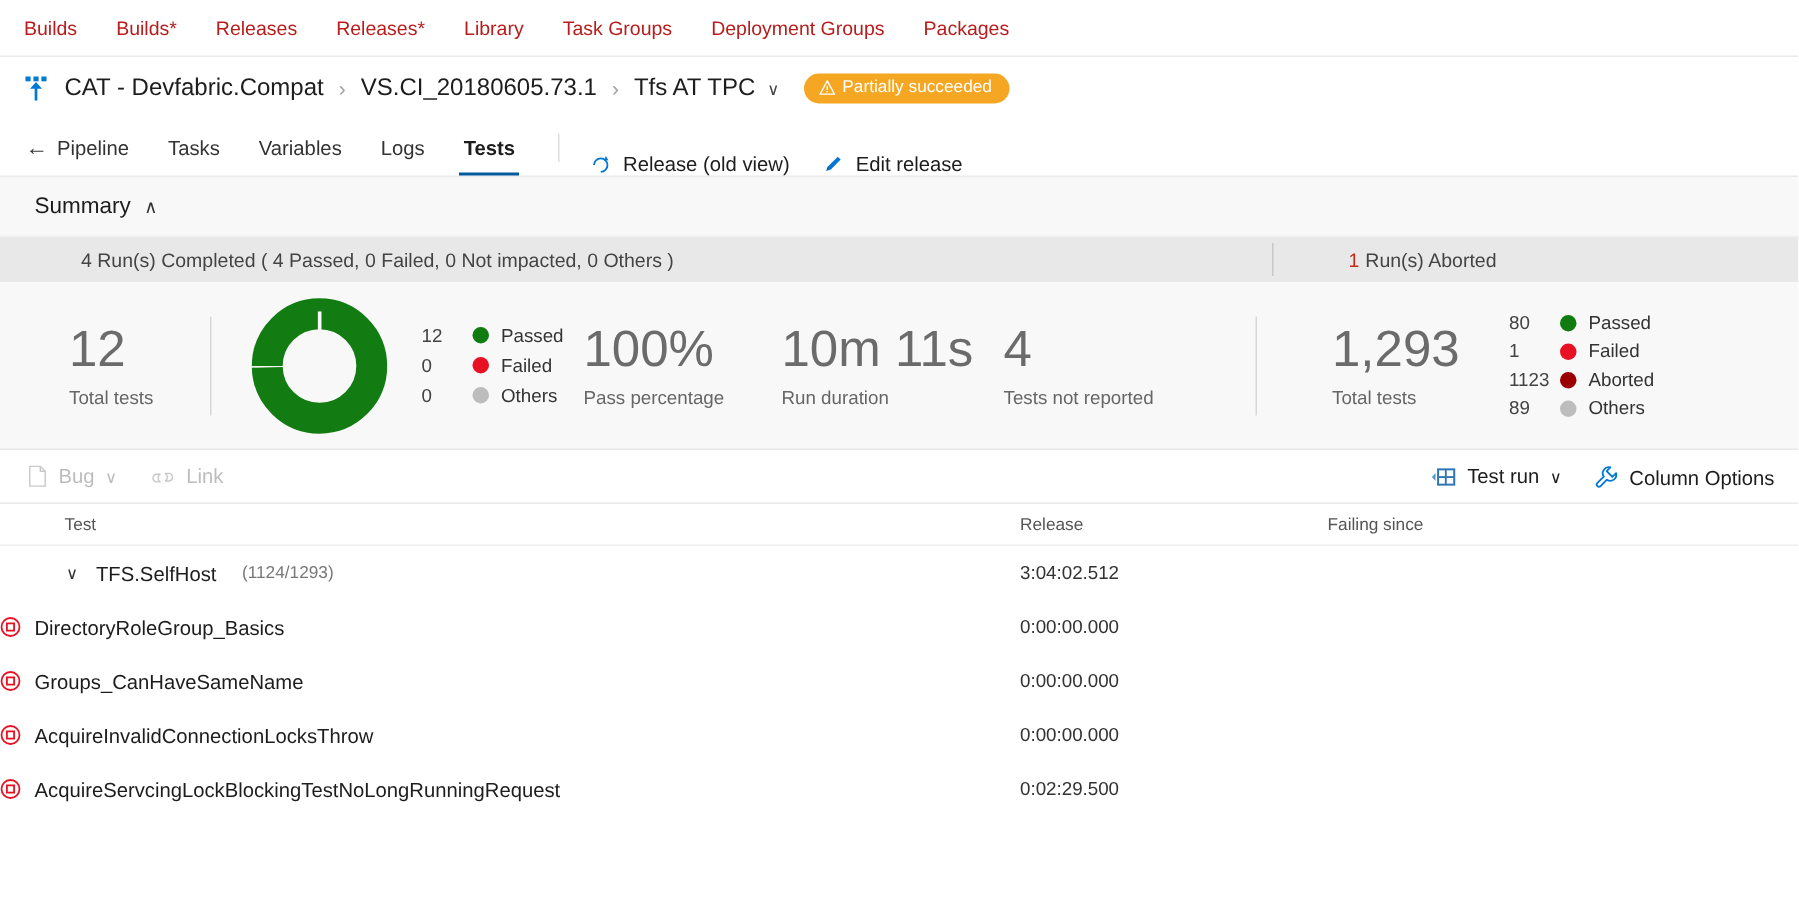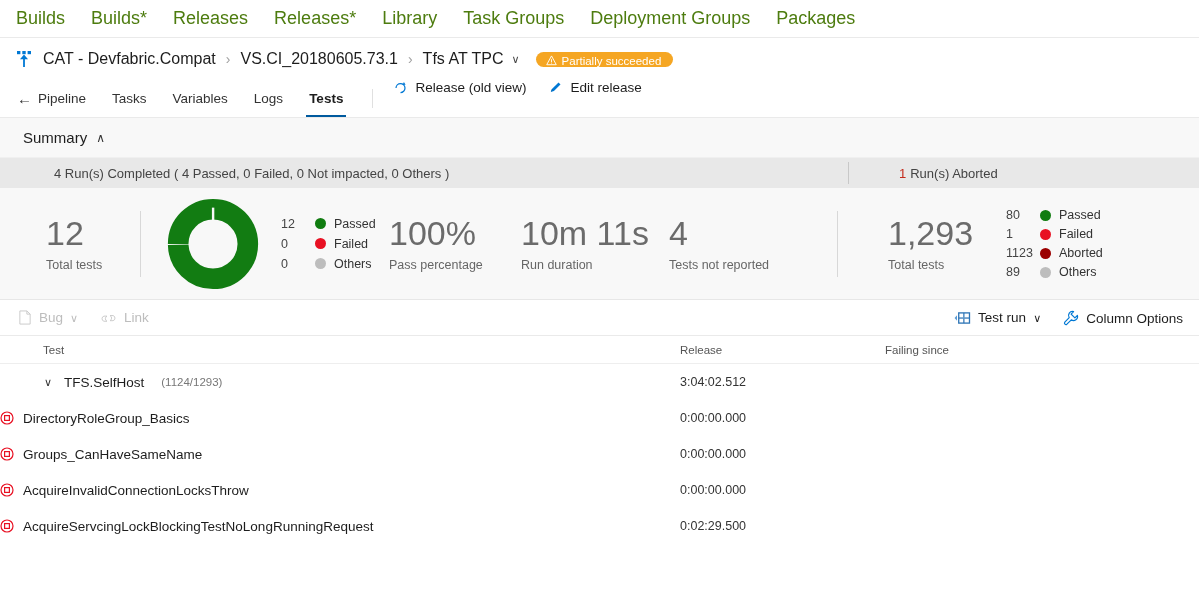--- a/index.html
+++ b/index.html
@@ -15,22 +15,22 @@
   
   .topnav {
     height: 38px;
     display: flex;
     align-items: center;
     padding-left: 16px;
     border-bottom: 1px solid #eaeaea;
     background: #ffffff;
   }
   .topnav .navitem {
-    font-size: 18px;
-    color: #4d7c0f;
+    font-size: 13px;
+    color: #b91c1c;
     margin-right: 26px;
     white-space: nowrap;
     cursor: pointer;
   }
 
   
   .breadcrumb-row {
     height: 42px;
     display: flex;
     align-items: center;
@@ -56,21 +56,21 @@
     font-size: 11px;
     cursor: pointer;
     display: inline-block;
   }
   .status-badge {
     margin-left: 16px;
     background: #f5a623;
     color: #ffffff;
     font-size: 11.5px;
     border-radius: 11px;
-    padding: 3px 12px 0 10px;
+    padding: 3px 12px 5px 10px;
     display: inline-flex;
     align-items: center;
     gap: 5px;
     white-space: nowrap;
     cursor: pointer;
   }
   .warn-tri { width: 11px; height: 11px; display: block; }
 
   
   .tabs-row {
@@ -100,21 +100,21 @@
     background: #005a9e;
   }
   .tab .back-arrow { margin-right: 6px; font-size: 15px; color: #333; }
   .tabs-div {
     width: 1px;
     background: #e0e0e0;
     margin: 9px 20px 9px 4px;
   }
   .tab-link {
     display: flex;
-    align-items: flex-start;
+    align-items: flex-end;
     gap: 7px;
     font-size: 13.5px;
     color: #1d1d1d;
     margin-right: 22px;
     cursor: pointer;
   }
   .tab-link svg { display: block; }
 
   
   .summary-head {

